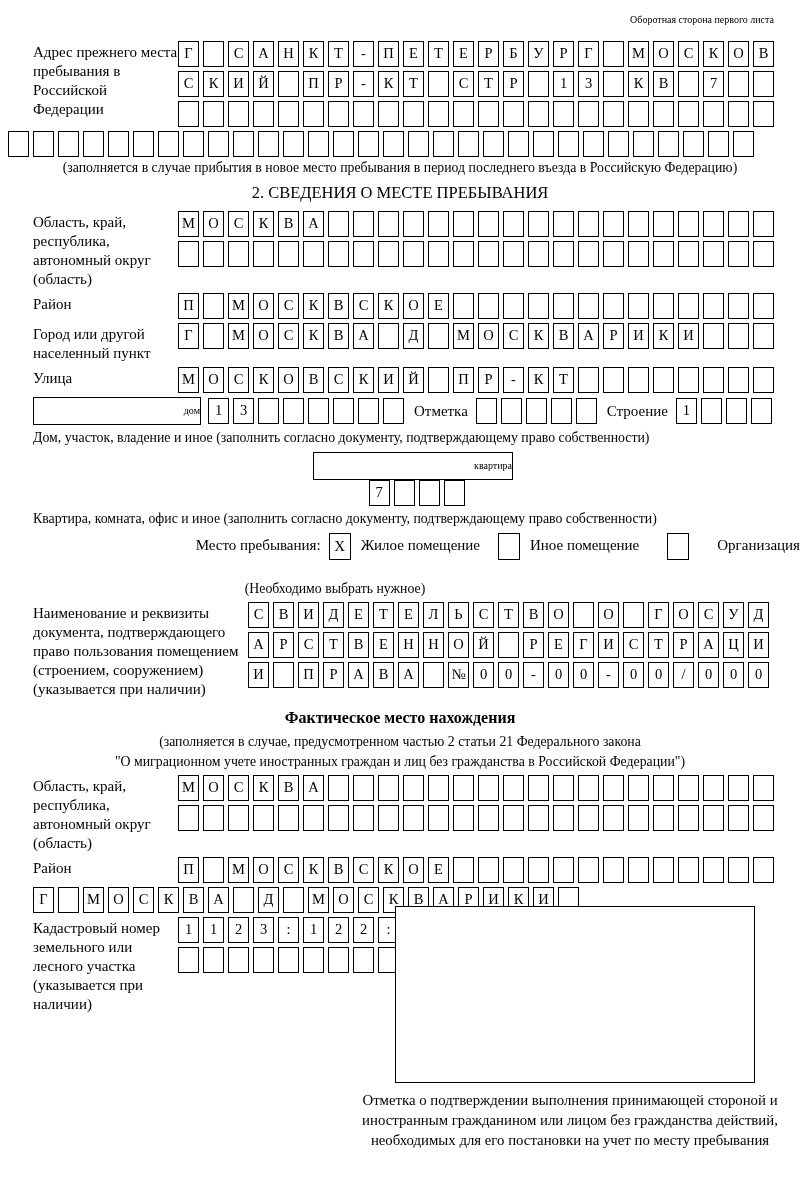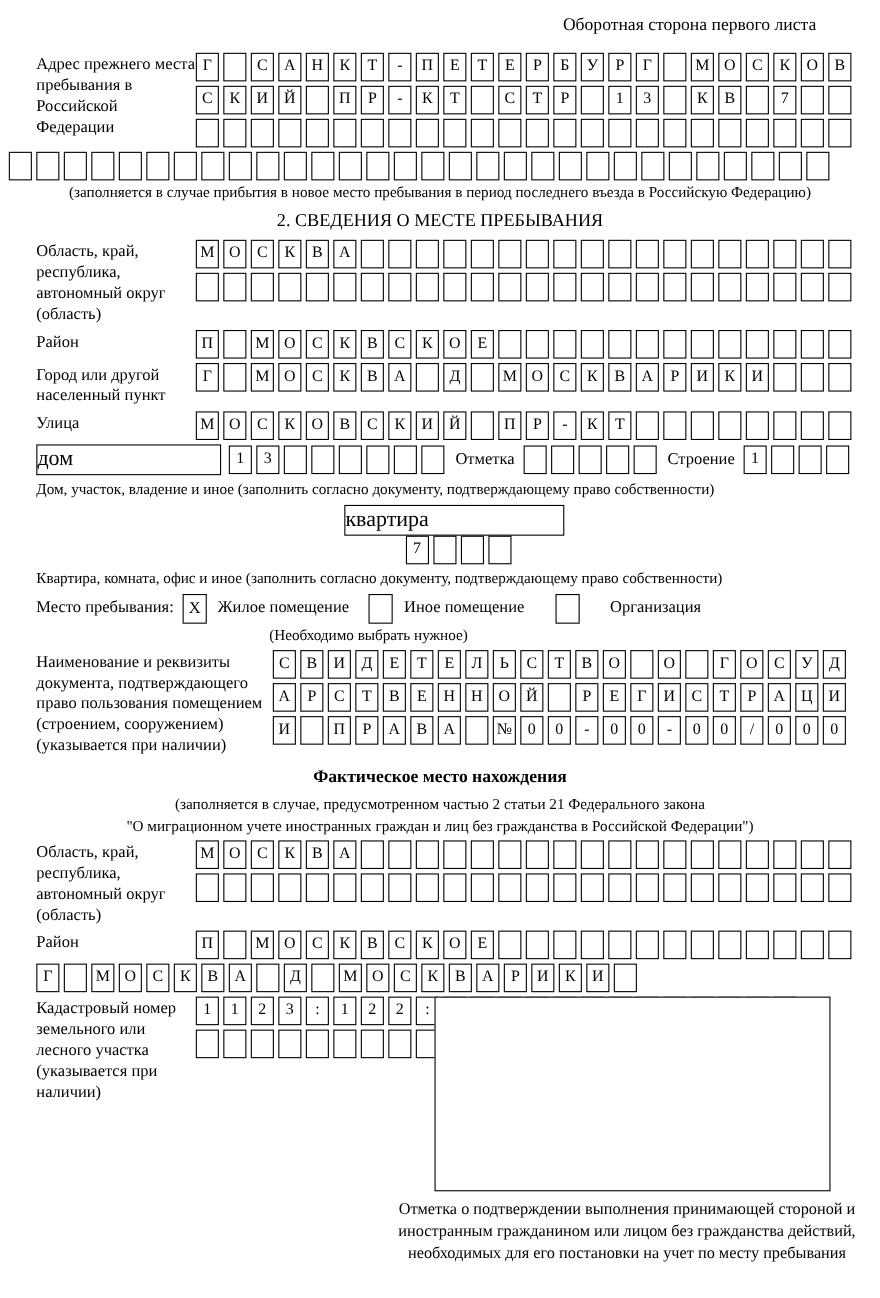--- a/index.html
+++ b/index.html
@@ -1,45 +1,45 @@
 <!DOCTYPE html>
 <html><head>
 <meta charset="utf-8">
 <style>
   html,body{margin:0;padding:0;}
   body{
     width:800px;height:1180px;overflow:hidden;background:#fff;color:#000;
     font-family:"Liberation Serif","DejaVu Serif",serif;font-size:15px;
   }
   .page{position:relative;width:800px;height:1180px;padding:14px 0 0 0;box-sizing:border-box;}
-  .corner{ text-align:right; padding-right:58px; font-size:16px; margin-bottom:16px;}
+  .corner{ text-align:right; padding-right:26px; font-size:10px; margin-bottom:16px;}
   .frow{display:flex;align-items:flex-start;margin:0 0 4px 33px;}
   .lbl{flex:0 0 145px;max-width:145px;line-height:19px;font-size:15px;padding-top:2px;}
   .lbl.wide{flex:0 0 190px;max-width:190px;}
   .lbl.doc{flex:0 0 215px;max-width:215px;}
   .gridcol{display:flex;flex-direction:column;gap:4px;}
   .cells{display:flex;gap:4px;}
   .cell{
     flex:0 0 21px;width:21px;height:26px;box-sizing:border-box;
     border:1.6px solid #000;text-align:center;line-height:23px;font-size:14.5px;
     overflow:hidden;
   }
   .fullrow{margin:4px 0 2px 8px;}
   .note{text-align:center;font-size:13.8px;line-height:18px;margin:2px 10px 4px 10px;}
   .heading{text-align:center;font-weight:normal;font-size:16.5px;margin:6px 0 8px 0;}
   .subheading{text-align:center;font-weight:bold;font-size:16px;margin:10px 0 6px 0;}
   .caption{font-size:13.8px;margin:2px 0 6px 33px;line-height:17px;}
   .namedbox{
     box-sizing:border-box;border:1.6px solid #000;height:28px;line-height:25px;
-    text-align:left;font-size:20px;
+    text-align:right;font-size:10px;
   }
   .housebox{width:168px;margin-right:7px;}
   .aptbox{width:200px;margin-right:7px;}
   .inline-lbl{padding:4px 8px 0 10px;font-size:15px;}
-  .stayrow{display:flex;align-items:flex-start;margin:6px 0 2px 33px;}
+  .stayrow{display:flex;align-items:flex-start;margin:6px 0 20px 33px;justify-content:flex-end;}
   .checkbox{
     box-sizing:border-box;border:1.6px solid #000;width:22px;height:27px;
     text-align:center;line-height:24px;font-size:15px;margin:0 10px 0 8px;flex:0 0 22px;
   }
   .staylbl{padding-top:4px;}
   .stamp-box{
     position:absolute;left:395px;top:906px;width:360px;height:177px;
     border:1.8px solid #000;box-sizing:border-box;background:#fff;
   }
   .stamp-caption{

